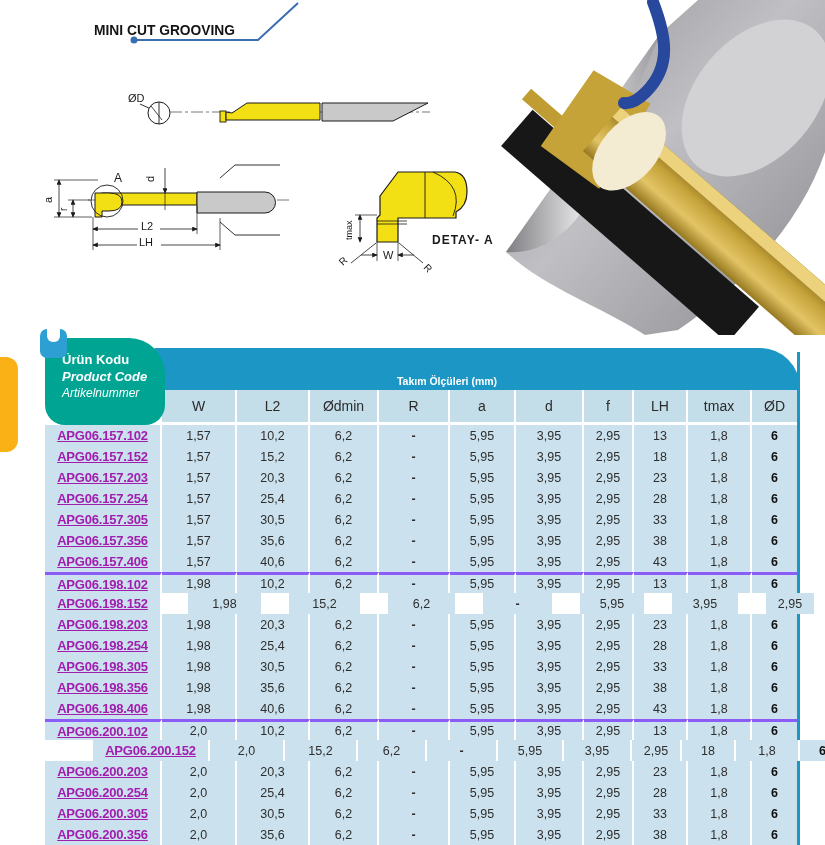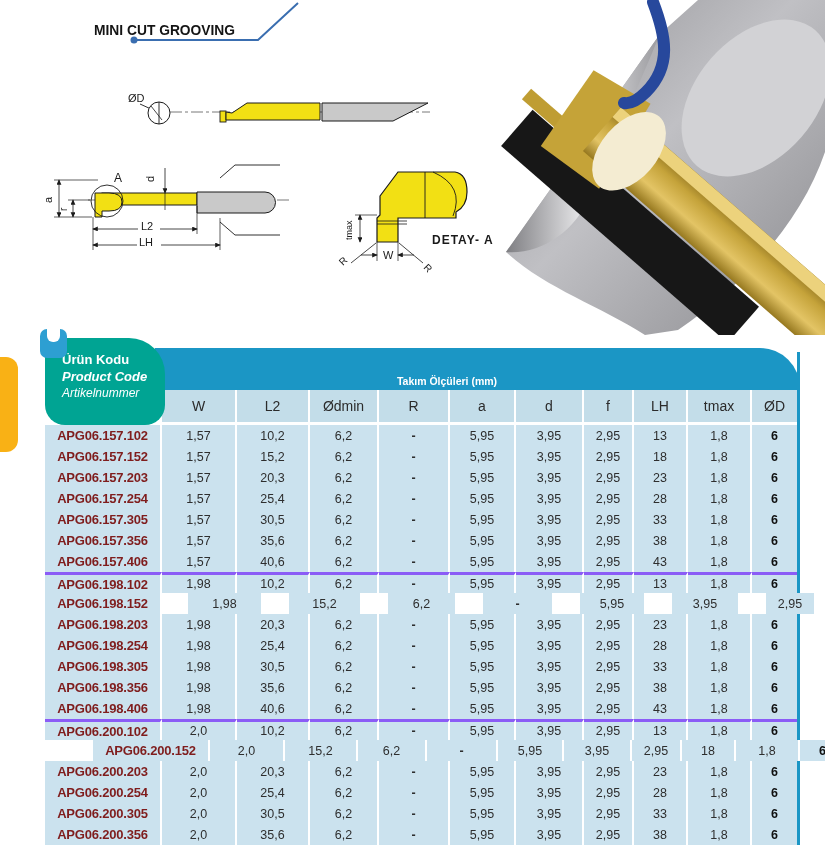--- a/index.html
+++ b/index.html
@@ -47,21 +47,21 @@
         font-size:14px;color:#2b2b2b;}
   .chcell:last-child{border-right:none;}
 
   .tbl-body{position:absolute;left:45px;top:425px;z-index:2;}
   .trow{display:grid;height:21px;}
   .trow.gsep .cell{border-top:3px solid #8b5cf6;}
   .cell{background:#cbe2ee;border-right:2px solid #fff;box-sizing:border-box;
         display:flex;align-items:center;justify-content:center;
         font-size:12.5px;color:#2e2e2e;}
   .cell:last-child{border-right:none;}
-  .cell.code{font-weight:bold;font-size:13px;color:#7f1d1d;letter-spacing:-.2px;}
+  .cell.code{font-weight:bold;font-size:13px;color:#a21caf;letter-spacing:-.2px;text-decoration:underline;}
   .cell.od{font-weight:bold;color:#111;}
   .cell.dash{font-weight:bold;}
 </style>
 </head>
 <body>
 
 <div class="page">
 
   <div class="title">MINI CUT GROOVING</div>
   <svg class="title-line" width="185" height="50">

